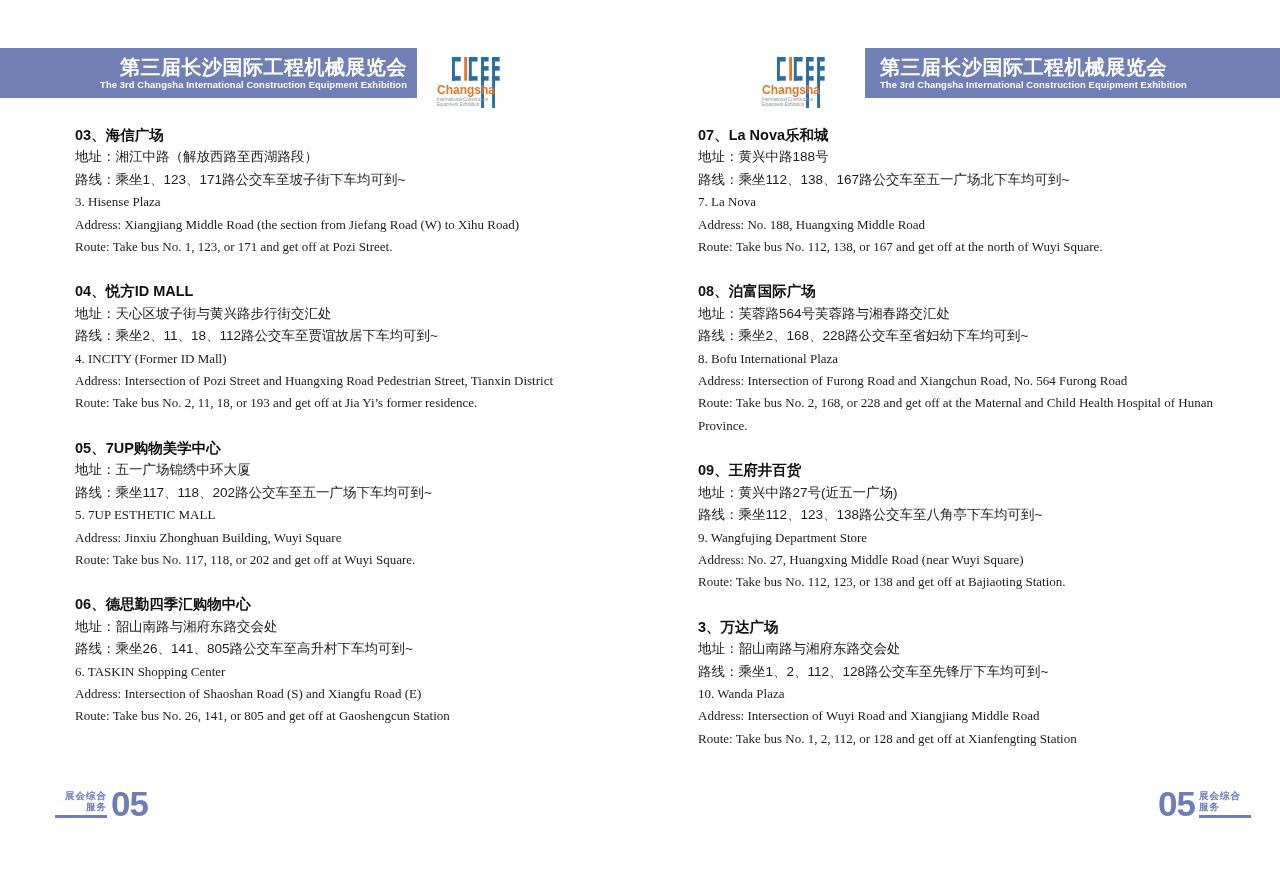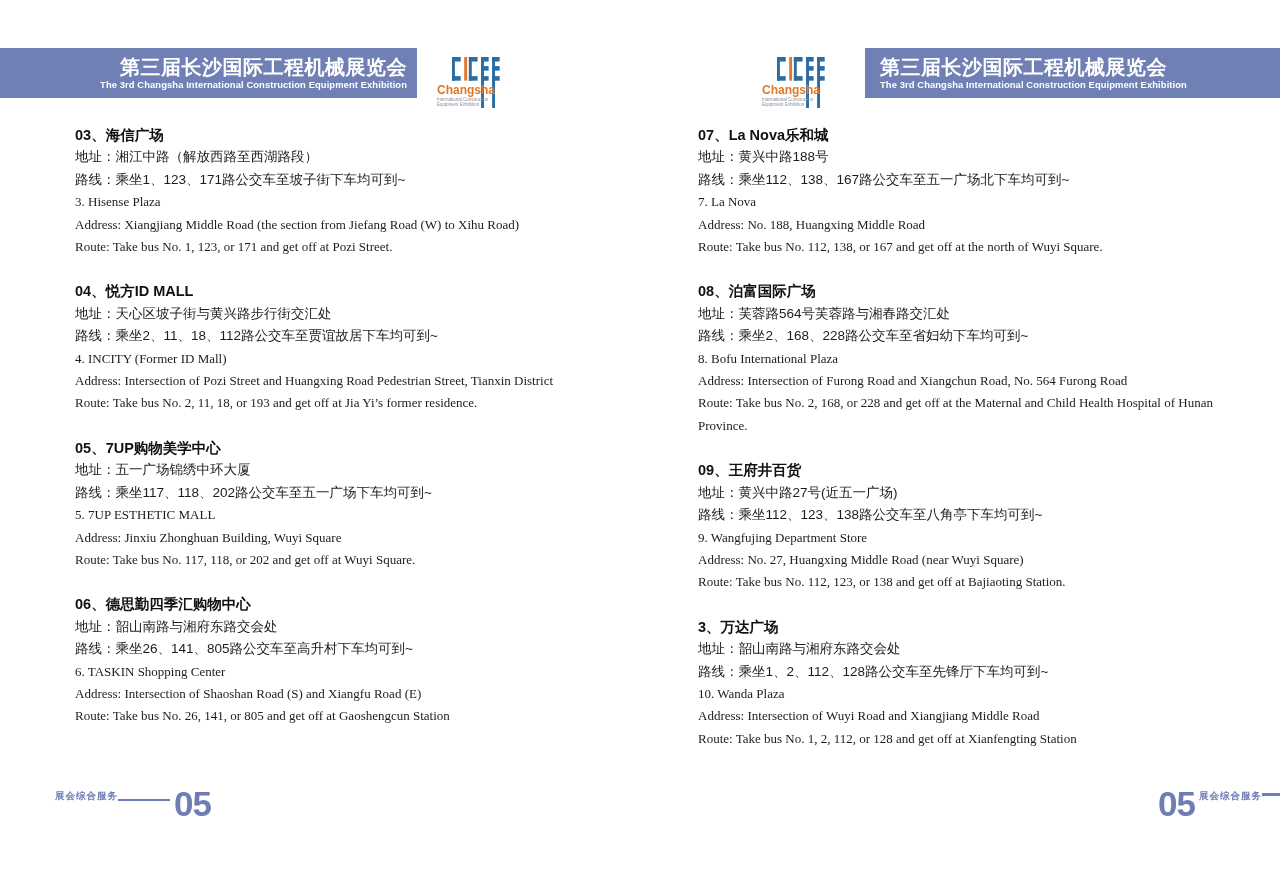--- a/index.html
+++ b/index.html
@@ -41,21 +41,21 @@
   .block h3{margin:0;font-size:14.5px;font-weight:700;line-height:22.4px;color:var(--heading);
             font-family:"Liberation Sans","DejaVu Sans",sans-serif;}
   .block p{margin:0;line-height:22.4px;}
   .cn{font-size:13.5px;font-family:"Liberation Sans","DejaVu Sans",sans-serif;}
   .en{font-size:13px;font-family:"Liberation Serif","DejaVu Serif",serif;}
 
   
   .footer{position:absolute;top:787px;display:flex;align-items:flex-start;color:var(--footer-accent);}
   .footer-left{left:55px;}
   .footer-right{left:1158px;}
-  .footer-labelblock{display:flex;flex-direction:row;padding-top:3px;text-align:right;}
+  .footer-labelblock{display:flex;flex-direction:column;padding-top:3px;text-align:right;}
   .footer-left .footer-labelblock{align-items:flex-end;}
   .footer-right .footer-labelblock{align-items:flex-start;}
   .footer-label{font-size:9.5px;font-weight:700;line-height:11px;letter-spacing:1px;white-space:nowrap;}
   .footer-rule{height:2.5px;background:var(--footer-accent);width:100%;min-width:52px;margin-top:3px;}
   .footer-page{font-size:35px;font-weight:600;line-height:33px;letter-spacing:-1px;}
   .footer-left .footer-page{margin-left:4px;}
   .footer-right .footer-page{margin-right:4px;}
 </style>
 </head>
 <body>

